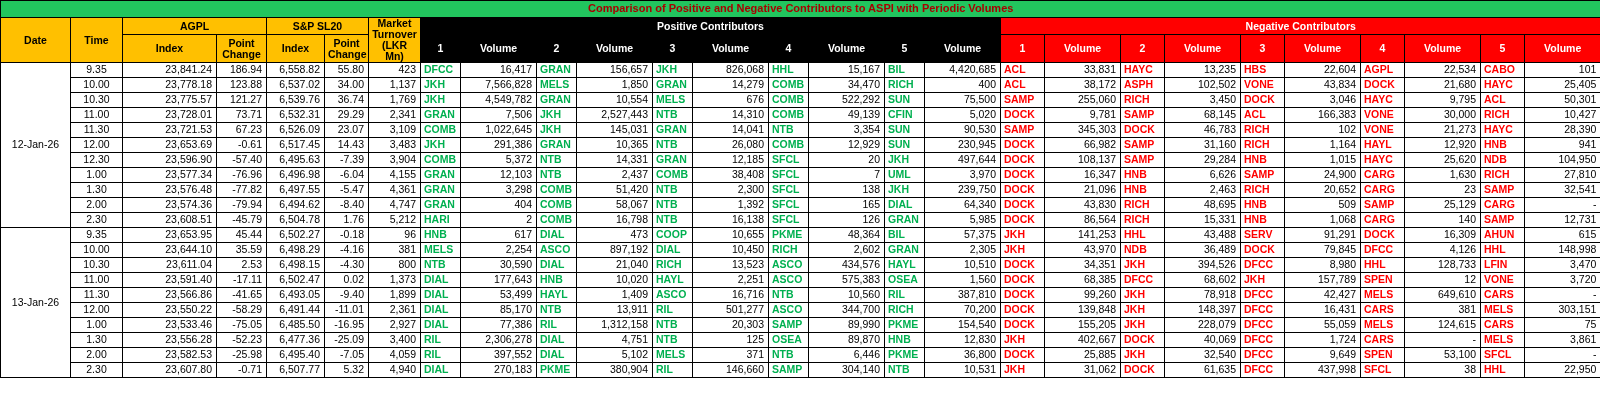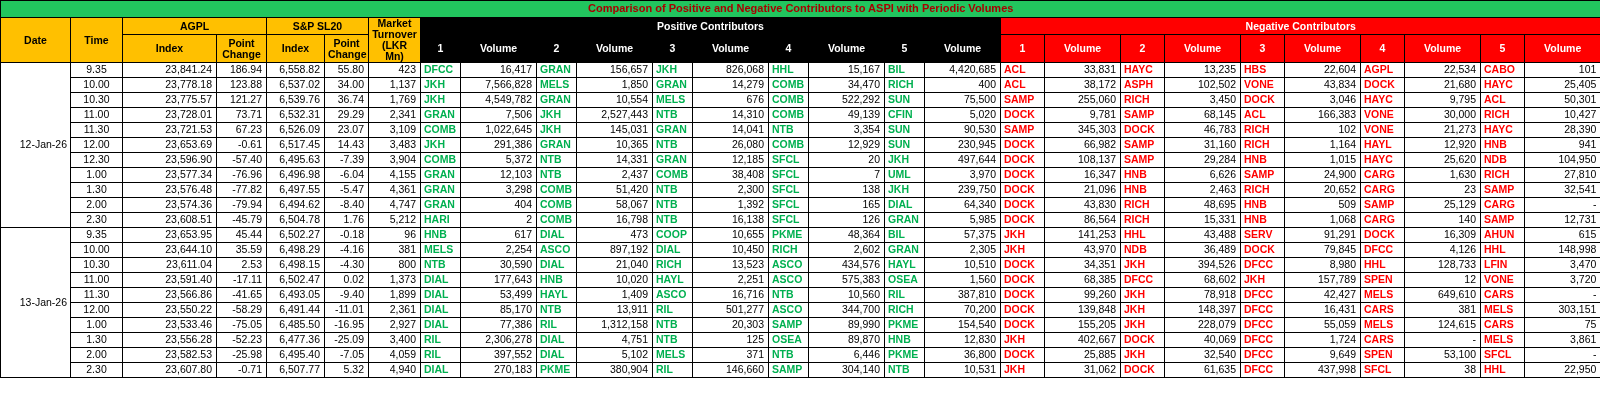--- a/index.html
+++ b/index.html
@@ -6,21 +6,21 @@
   .sheet{width:1600px;}
   table{border-collapse:collapse;table-layout:fixed;width:1600px;font-size:10.5px;color:#000;}
   th,td{border:1px solid #000;padding:0 3px;overflow:hidden;white-space:nowrap;height:14px;line-height:1.1;}
   thead th{font-weight:bold;text-align:center;white-space:normal;line-height:1.05;}
   .title-row th{background:#22c55e;color:#A80000;font-size:11px;font-weight:bold;height:16px;white-space:nowrap;}
   th.gold{background:#FFC000;color:#000;}
   th.pos{background:#000000;color:#fff;}
   th.neg{background:#FF0000;color:#fff;}
   tr.h1 th{height:16px;}
   tr.h2 th{height:26px;}
-  td.date{text-align:right;vertical-align:middle;margin-top:28px;}
+  td.date{text-align:center;vertical-align:middle;margin-top:28px;}
   td.time{text-align:center;}
   td.num{text-align:right;padding-right:4px;}
   td.tick{text-align:left;font-weight:bold;}
   td.pos-t{color:#00B050;}
   td.neg-t{color:#FF0000;}
   .footer{width:1600px;box-sizing:border-box;background:#D9D9D9;display:flex;justify-content:space-between;
           font-style:italic;font-size:10.5px;padding:2px 6px;color:#000;}
 </style>
 </head>
 <body>

